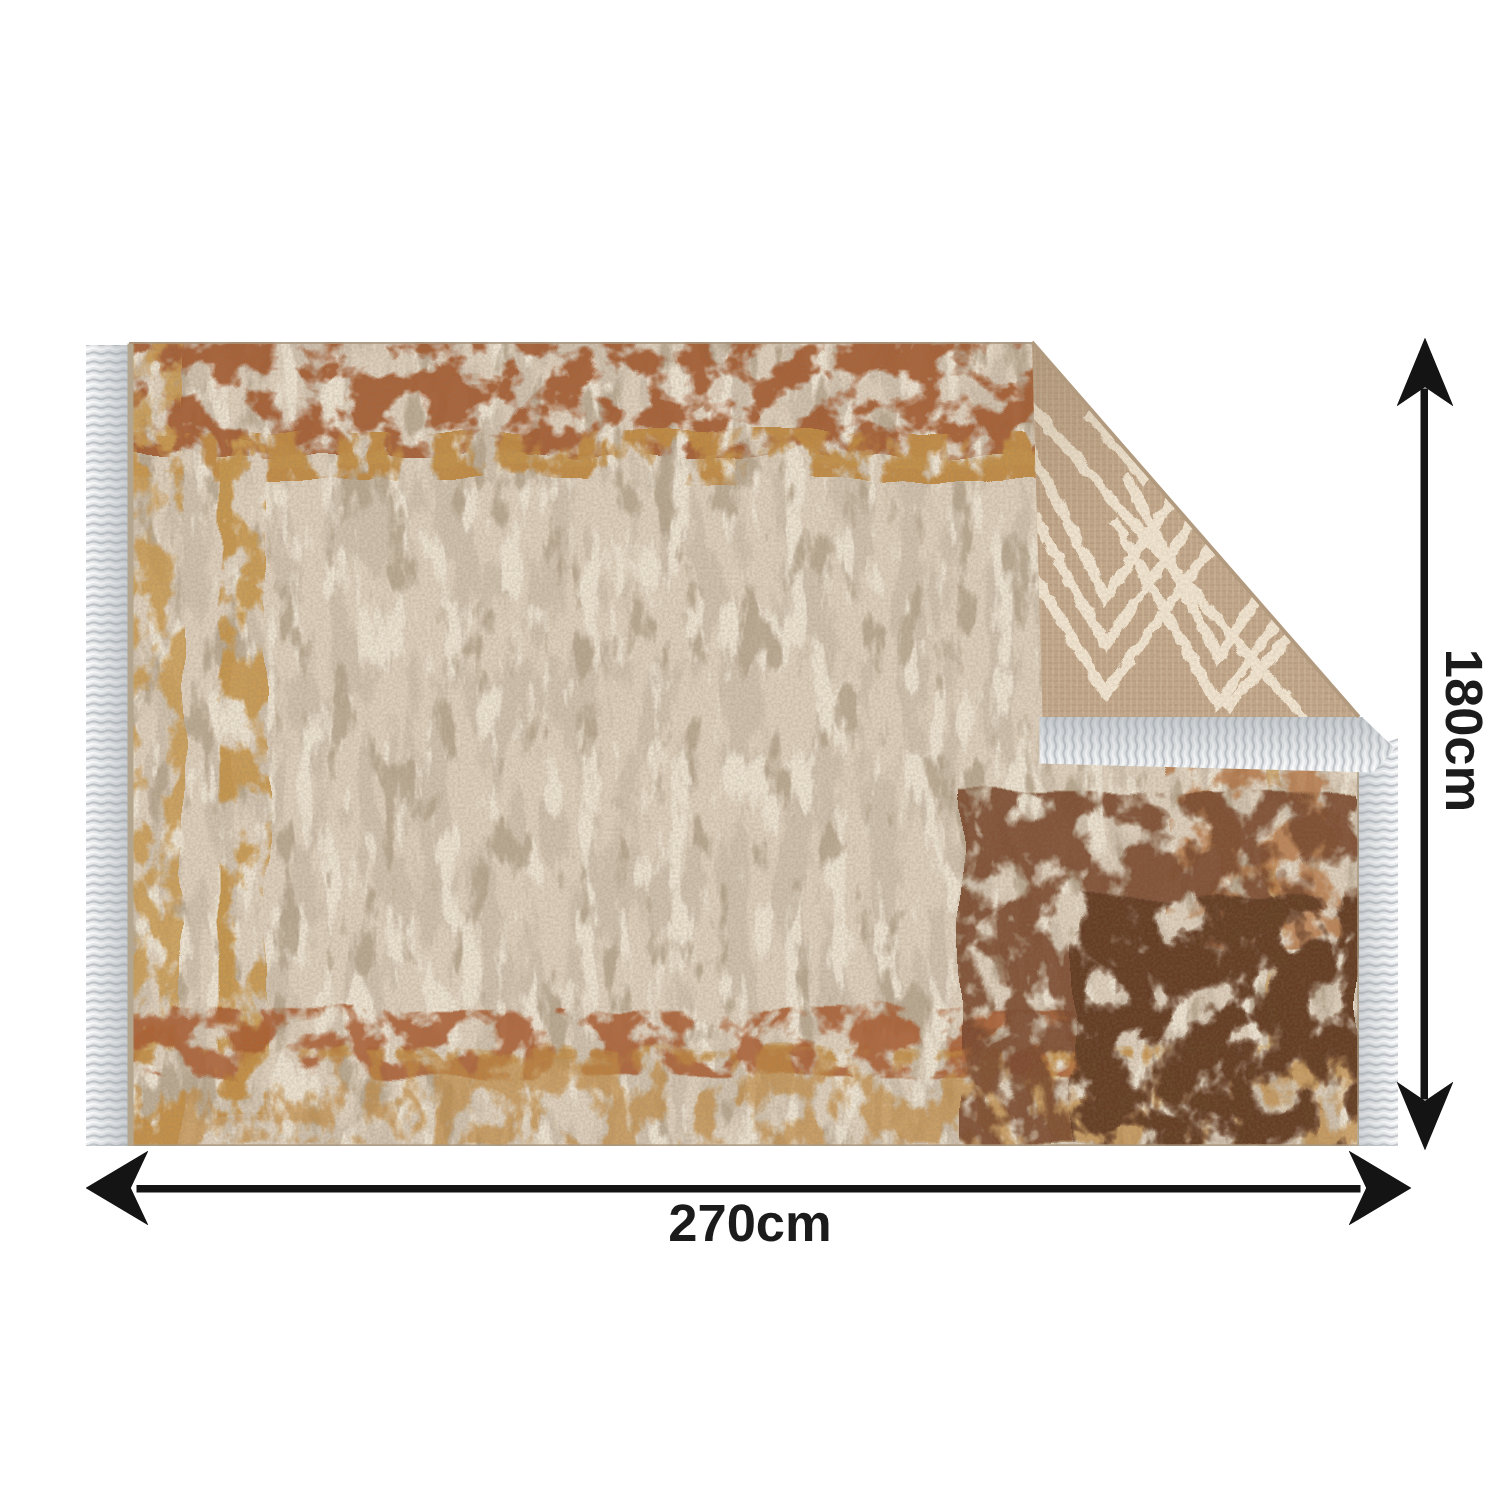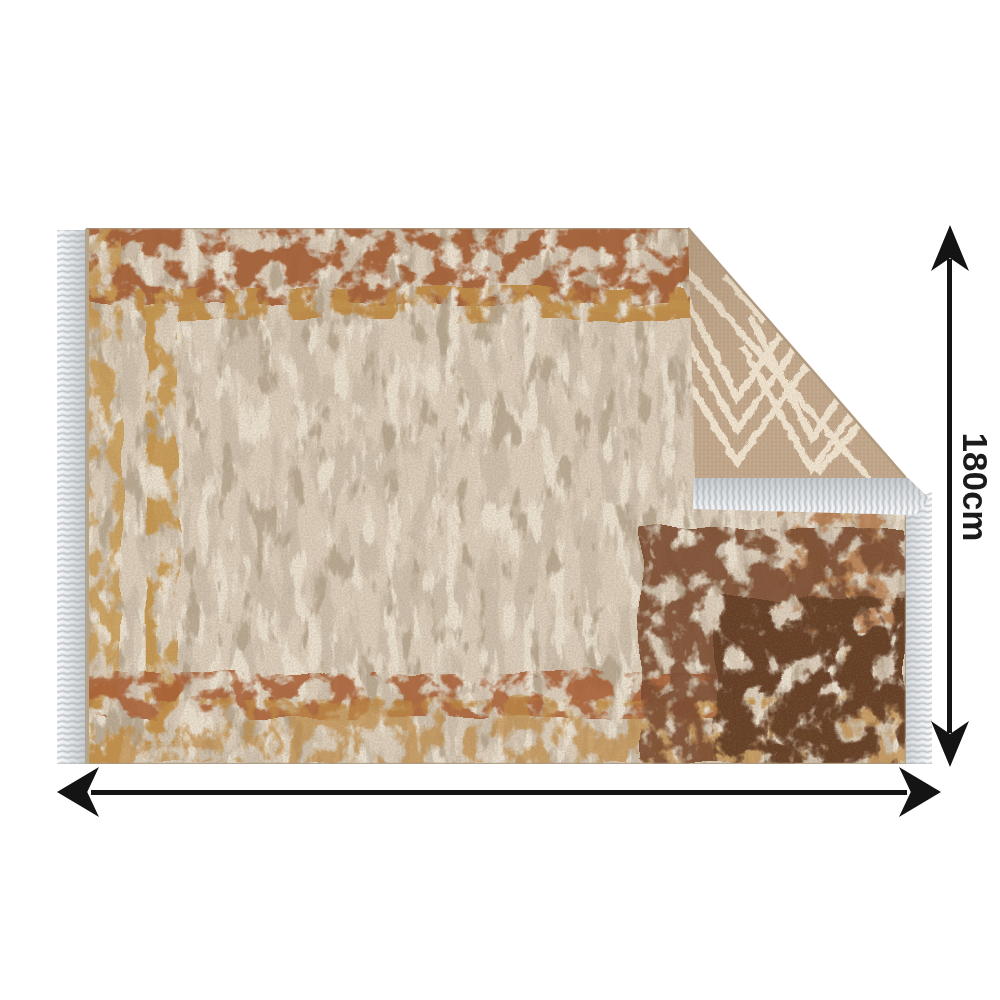--- a/index.html
+++ b/index.html
@@ -180,20 +180,21 @@
       <rect x="57" y="230" width="30" height="534" fill="url(#gradFringeL)"></rect>
       <rect x="85" y="229" width="4" height="535" fill="#b4a58f"></rect>
     </g>
   </svg>
 
   <div class="dim dim-h">
     <div class="shaft"></div>
     <div class="head head-left"></div>
     <div class="head head-right"></div>
   </div>
+  <div class="dim-label dim-label-w">270cm</div>
 
   <div class="dim dim-v">
     <div class="shaft"></div>
     <div class="head head-up"></div>
     <div class="head head-down"></div>
   </div>
   <div class="dim-label dim-label-h">180cm</div>
 
 </div>
 

